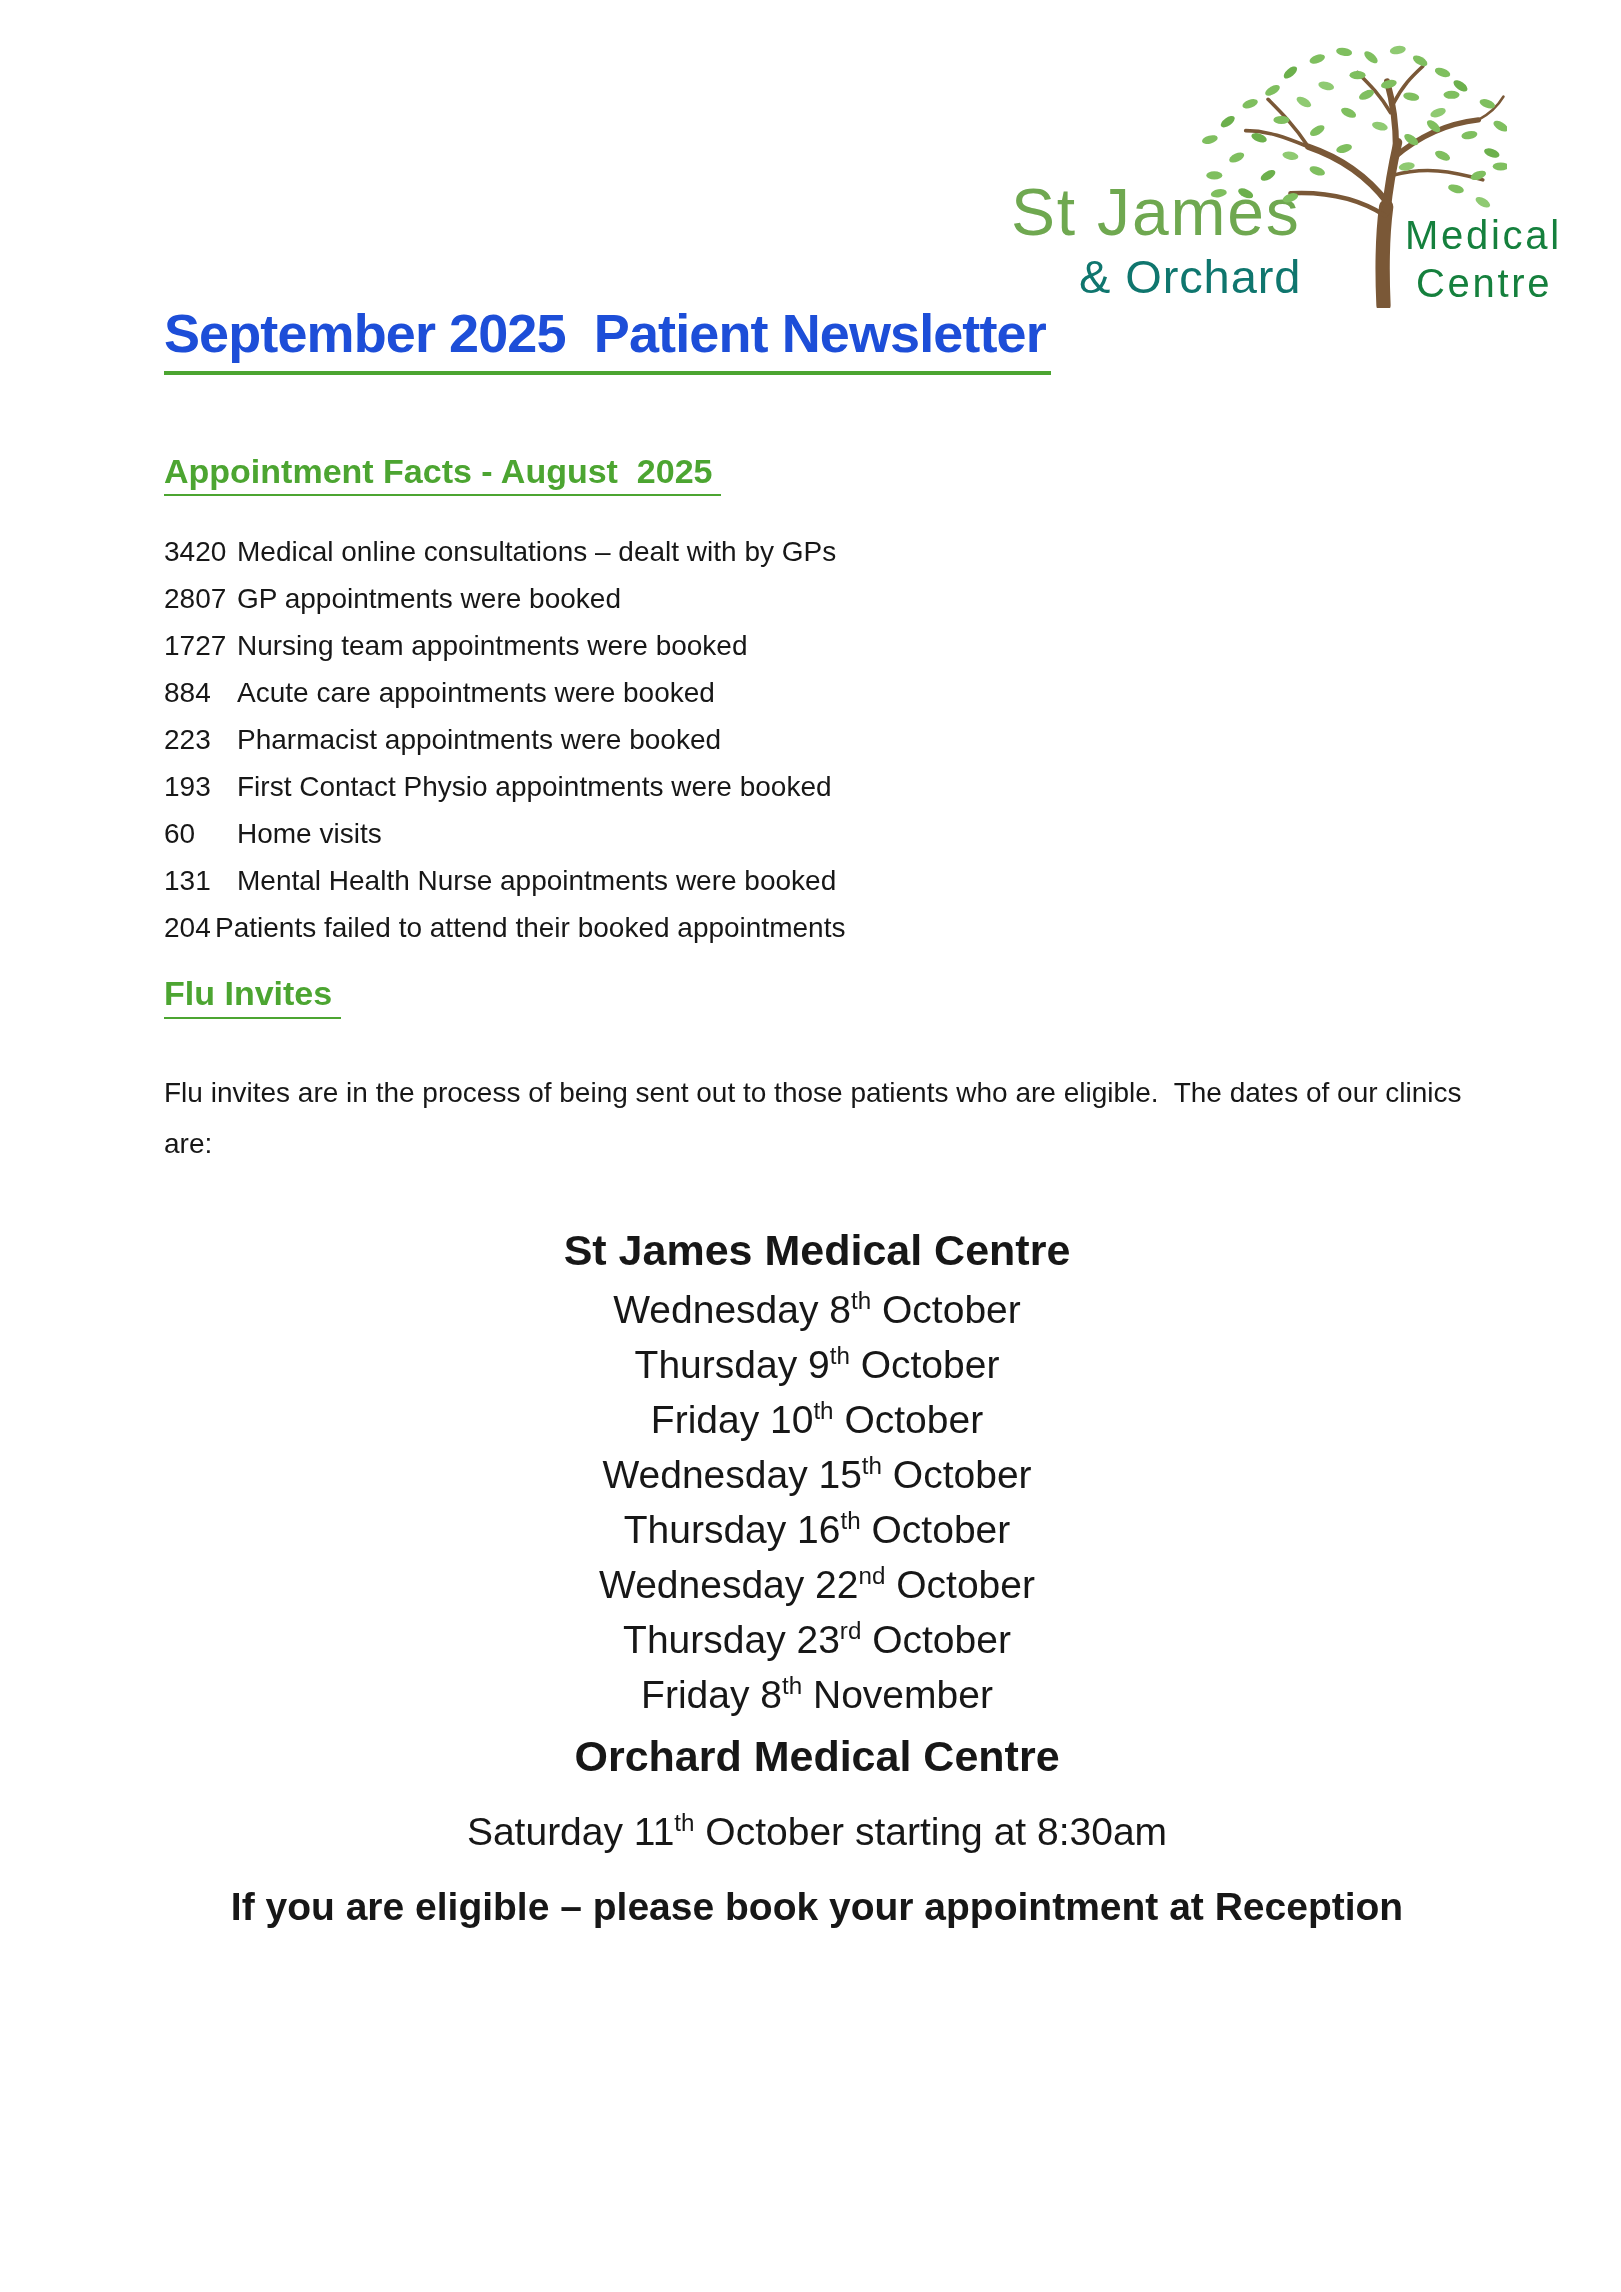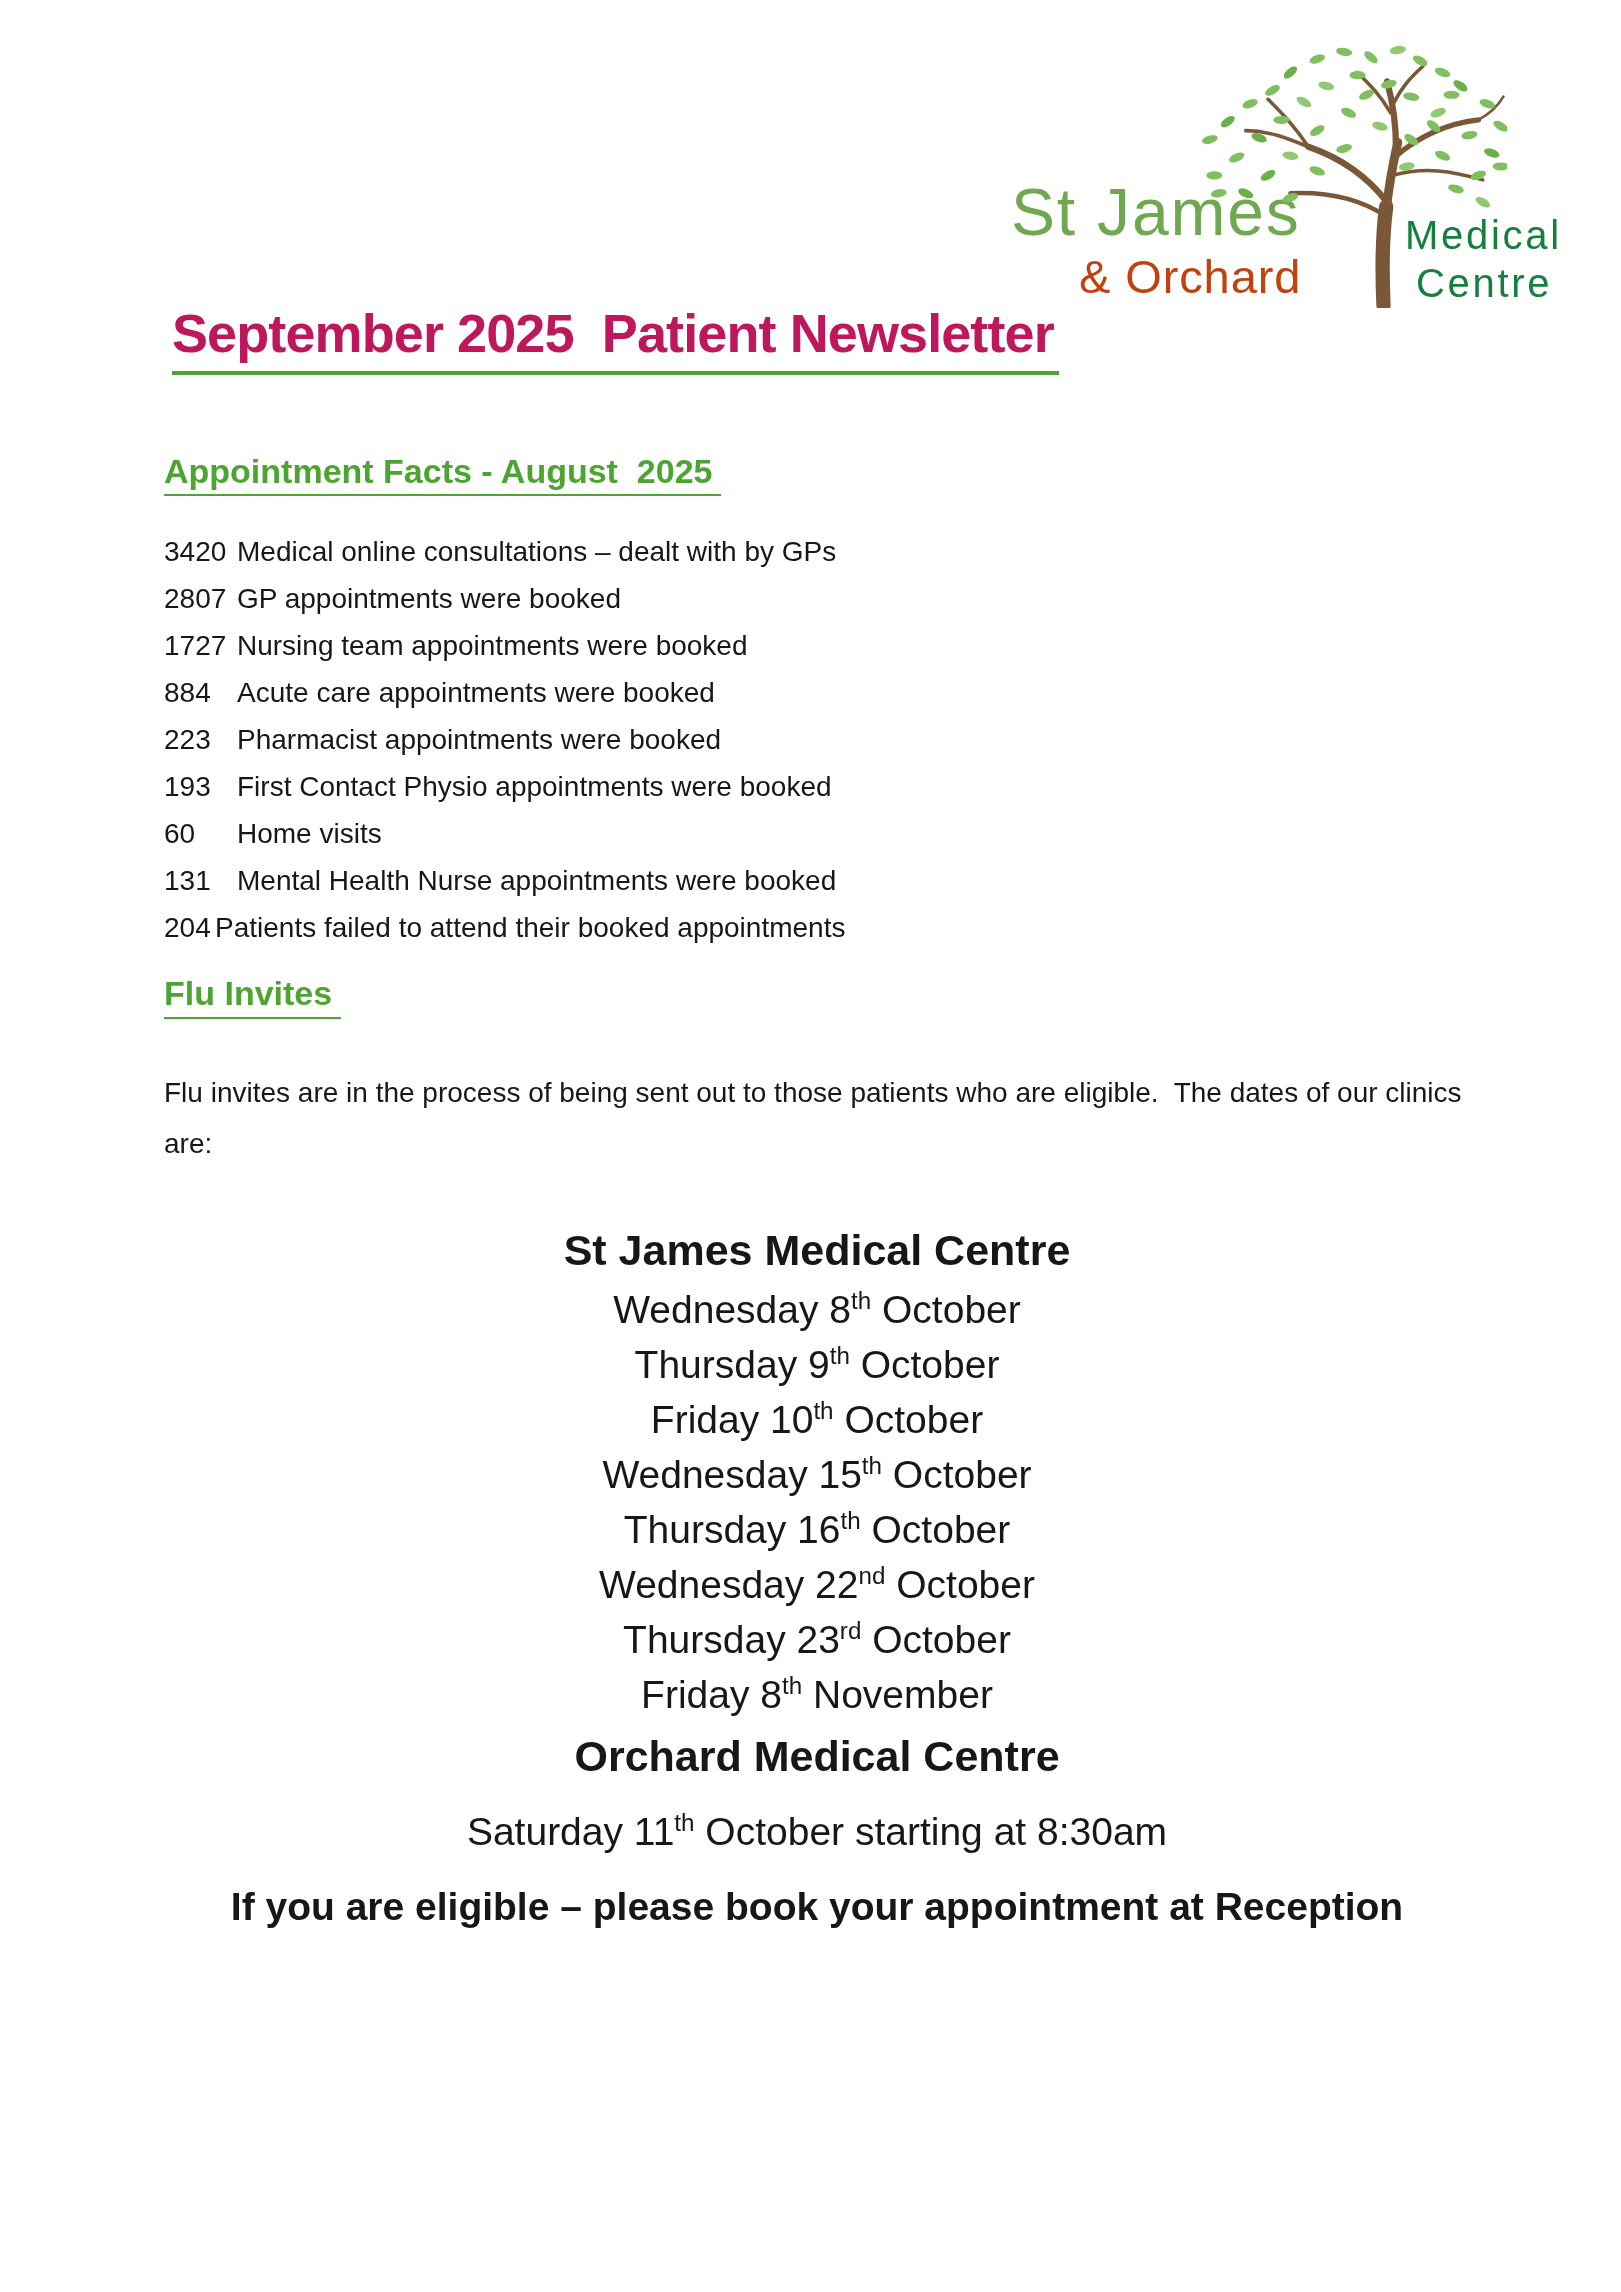--- a/index.html
+++ b/index.html
@@ -30,21 +30,21 @@
     line-height: 1;
     color: #6fa850;
     letter-spacing: 1.8px;
   }
   .logo-orchard {
     position: absolute;
     left: 68px;
     top: 208px;
     font-size: 47px;
     line-height: 1;
-    color: #c2410c;
+    color: #0f766e;
     letter-spacing: 0.9px;
   }
   .logo-medical, .logo-centre {
     position: absolute;
     font-size: 40px;
     line-height: 1;
     color: #15803d;
     letter-spacing: 2.7px;
   }
   .logo-medical { left: 394px; top: 170px; }
@@ -53,25 +53,24 @@
 
   
   .content { padding: 0 152px 0 164px; }
 
   .doc-title-wrap { padding-top: 304px; }
   .doc-title {
     display: inline-block;
     font-size: 54px;
     font-weight: 700;
     letter-spacing: -0.9px;
-    color: #be185d;
+    color: #1d4ed8;
     border-bottom: 4.5px solid #4ca531;
     padding: 0 5.4px 7.2px 0;
     line-height: 1.1;
-    margin-left: 8px;
   }
 
   .section-heading-wrap { margin-top: 77px; }
   .section-heading {
     display: inline-block;
     font-size: 34px;
     font-weight: 700;
     color: #4ca531;
     border-bottom: 2.7px solid #4ca531;
     padding: 0 9px 3.6px 0;

